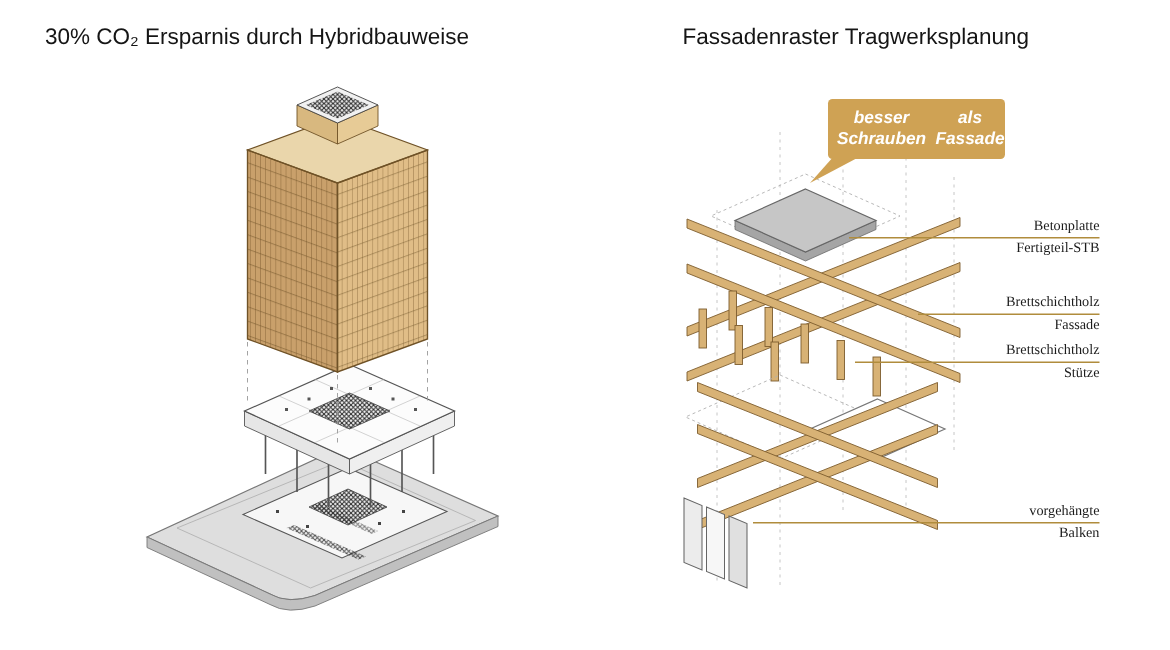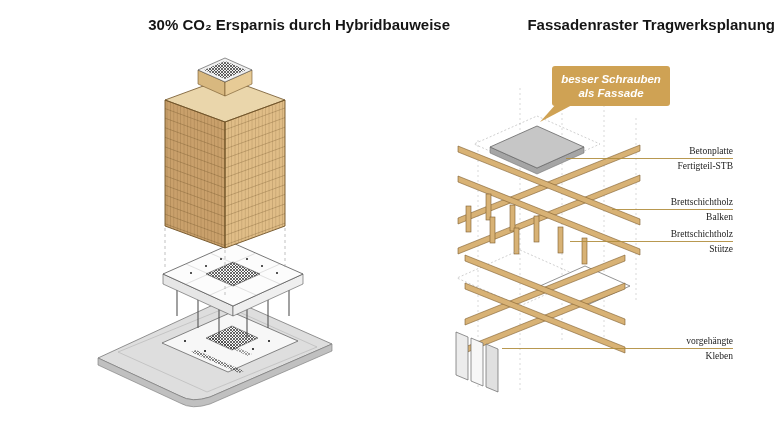--- a/index.html
+++ b/index.html
@@ -1,30 +1,30 @@
 <!DOCTYPE html>
 <html><head>
 <meta charset="utf-8">
 <style>
   html,body{margin:0;padding:0;background:#fff;}
   .stage{position:relative;width:780px;height:433px;background:#ffffff;overflow:hidden;
          font-family:"Liberation Sans",sans-serif;}
   .diagram-svg{position:absolute;left:0;top:0;}
-  .title{position:absolute;top:16px;font-weight:bold;font-size:15px;color:#151515;
-         text-align:right;white-space:nowrap;}
+  .title{position:absolute;top:16px;font-weight:normal;font-size:15px;color:#151515;
+         text-align:left;white-space:nowrap;}
   .title-left{left:30px;width:420px;}
-  .title-right{left:475px;width:300px;}
+  .title-right{left:455px;width:300px;}
   .ann{position:absolute;right:47px;text-align:right;
        font-family:"Liberation Serif",serif;font-size:9.5px;
        color:#1c1c1c;line-height:10px;}
   .ann .l2{margin-top:5px;}
   .callout{position:absolute;left:552px;top:66px;width:118px;height:40px;
            background:#cfa254;border-radius:3px;color:#ffffff;
            font-weight:bold;font-style:italic;font-size:11.5px;line-height:14px;
-           display:flex;flex-direction:column;align-items:center;justify-content:center;
+           display:flex;flex-direction:row;align-items:center;justify-content:center;
            text-align:center;}
 </style>
 </head>
 <body>
 
 <div class="stage">
 
   <svg class="diagram-svg" width="780" height="433" viewBox="0 0 780 433">
     <defs>
       <pattern id="hatchL" width="3.4" height="9.6" patternUnits="userSpaceOnUse" patternTransform="skewY(20)">
@@ -183,24 +183,24 @@
     <span>besser Schrauben</span>
     <span>als Fassade</span>
   </div>
 
   <div class="ann" style="top:146px">
     <div class="l1">Betonplatte</div>
     <div class="l2">Fertigteil-STB</div>
   </div>
   <div class="ann" style="top:197px">
     <div class="l1">Brettschichtholz</div>
-    <div class="l2">Balken</div>
+    <div class="l2">Fassade</div>
   </div>
   <div class="ann" style="top:229px">
     <div class="l1">Brettschichtholz</div>
     <div class="l2">Stütze</div>
   </div>
   <div class="ann" style="top:336px">
     <div class="l1">vorgehängte</div>
-    <div class="l2">Kleben</div>
+    <div class="l2">Balken</div>
   </div>
 
 </div>
 
 </body></html>

